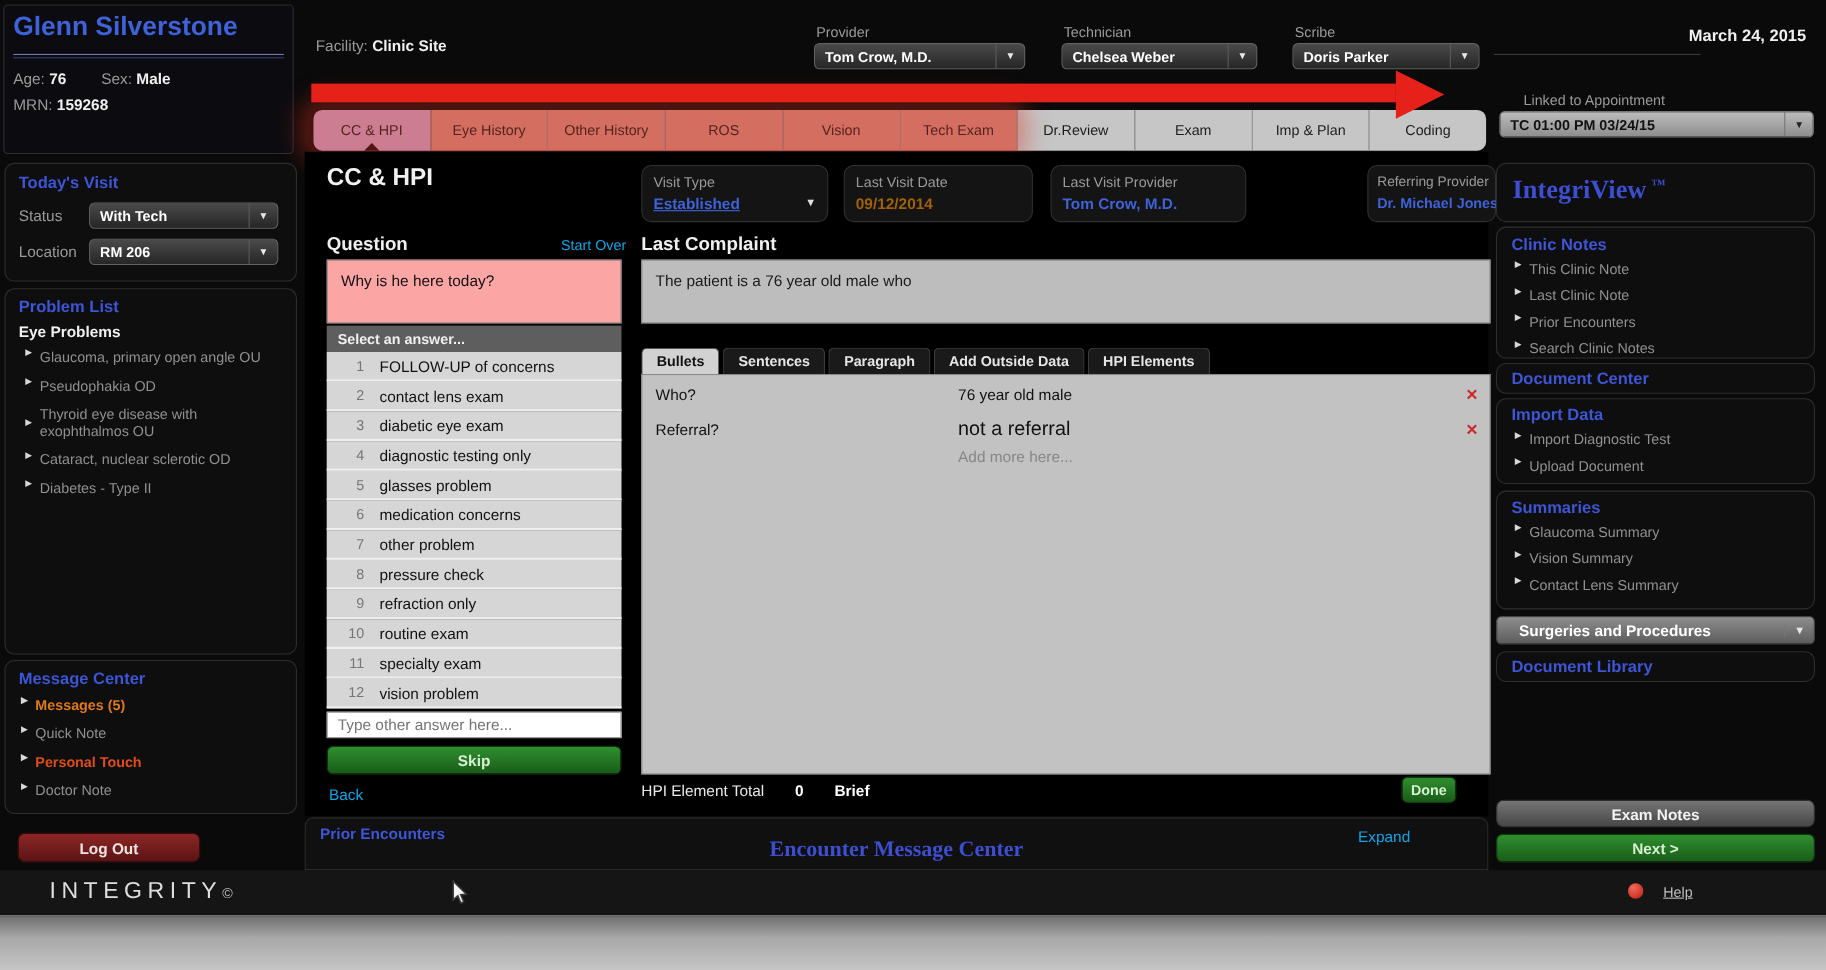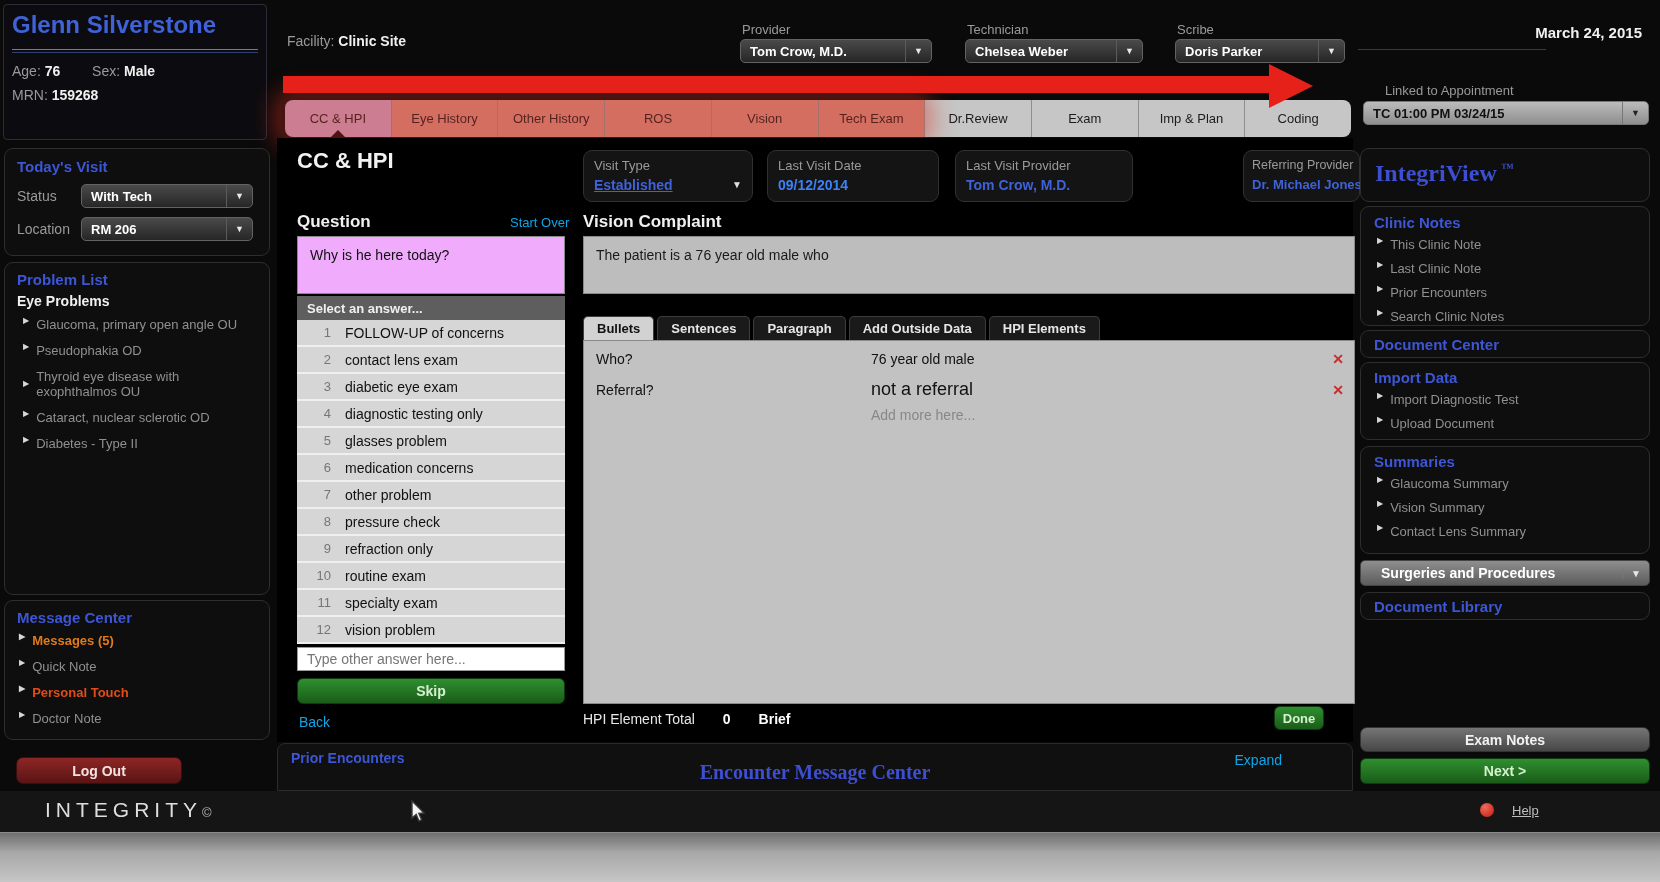--- a/index.html
+++ b/index.html
@@ -222,36 +222,36 @@
 
   <div style="position:absolute;left:297px;top:148px;font-size:22px;font-weight:bold;color:#f2f2f2;">CC &amp; HPI</div>
 
   <div class="panel" style="left:583px;top:150px;width:170px;height:52px;background:#141414;border-color:#303030;">
     <div class="gray-label" style="position:absolute;left:10px;top:7px;">Visit Type</div>
     <div style="position:absolute;left:10px;top:26px;color:#3f62d8;font-weight:bold;font-size:14px;text-decoration:underline;">Established</div>
     <div style="position:absolute;right:10px;top:28px;color:#e0e0e0;font-size:10px;">▼</div>
   </div>
   <div class="panel" style="left:767px;top:150px;width:172px;height:52px;background:#141414;border-color:#303030;">
     <div class="gray-label" style="position:absolute;left:10px;top:7px;">Last Visit Date</div>
-    <div style="position:absolute;left:10px;top:26px;color:#3b82f6;font-weight:bold;font-size:14px;">09/12/2014</div>
+    <div style="position:absolute;left:10px;top:26px;color:#a16207;font-weight:bold;font-size:14px;">09/12/2014</div>
   </div>
   <div class="panel" style="left:955px;top:150px;width:178px;height:52px;background:#141414;border-color:#303030;">
     <div class="gray-label" style="position:absolute;left:10px;top:7px;">Last Visit Provider</div>
     <div style="position:absolute;left:10px;top:26px;color:#3f62d8;font-weight:bold;font-size:14px;">Tom Crow, M.D.</div>
   </div>
   <div class="panel" style="left:1243px;top:150px;width:117px;height:52px;background:#141414;border-color:#303030;">
     <div class="gray-label" style="position:absolute;left:8px;top:7px;font-size:12.5px;white-space:nowrap;">Referring Provider</div>
     <div style="position:absolute;left:8px;top:26px;color:#3f62d8;font-weight:bold;font-size:13px;white-space:nowrap;">Dr. Michael Jones</div>
     <div class="xmark" style="position:absolute;right:-58px;top:28px;">✕</div>
   </div>
 
   <div style="position:absolute;left:297px;top:212px;font-size:17px;font-weight:bold;color:#f0f0f0;">Question</div>
   <div class="green-link" style="position:absolute;left:510px;top:215px;">Start Over</div>
 
-  <div style="position:absolute;left:297px;top:236px;width:268px;height:58px;background:#f0abfc;border:1px solid #888;">
+  <div style="position:absolute;left:297px;top:236px;width:268px;height:58px;background:#fca5a5;border:1px solid #888;">
     <div style="padding:10px 12px;font-size:14px;color:#111;">Why is he here today?</div>
   </div>
 
   <div style="position:absolute;left:297px;top:296px;width:268px;height:24px;background:#5e5e5e;display:flex;align-items:center;">
     <span class="white-bold" style="margin-left:10px;font-size:13px;">Select an answer...</span>
   </div>
 
   <div style="position:absolute;left:297px;top:320px;width:268px;">
     <div class="qrow">
         <span class="num">1</span>
@@ -303,21 +303,21 @@
       </div>
   </div>
 
   <input type="text" style="position: absolute; left: 297px; top: 647px; width: 268px; height: 24px; border: 1px solid rgb(153, 153, 153); font-size: 14px; padding: 0px 9px; color: rgb(51, 51, 51); background: rgb(255, 255, 255); font-family: &quot;Liberation Sans&quot;, sans-serif;" placeholder="Type other answer here...">
 
   <div class="green-btn" style="position:absolute;left:297px;top:678px;width:268px;height:26px;">
     <span>Skip</span>
   </div>
   <div class="green-link" style="position:absolute;left:299px;top:714px;font-size:14px;">Back</div>
 
-  <div style="position:absolute;left:583px;top:212px;font-size:17px;font-weight:bold;color:#f0f0f0;">Vision Complaint</div>
+  <div style="position:absolute;left:583px;top:212px;font-size:17px;font-weight:bold;color:#f0f0f0;">Last Complaint</div>
   <div style="position:absolute;left:583px;top:236px;width:772px;height:58px;background:#bdbdbd;border:1px solid #8a8a8a;">
     <div style="padding:10px 12px;font-size:14px;color:#1a1a1a;">The patient is a 76 year old male who</div>
   </div>
 
   <div style="position:absolute;left:583px;top:316px;display:flex;align-items:flex-end;">
     <div class="cctab active">
         <span>Bullets</span>
       </div>
     <div class="cctab">
         <span>Sentences</span>

